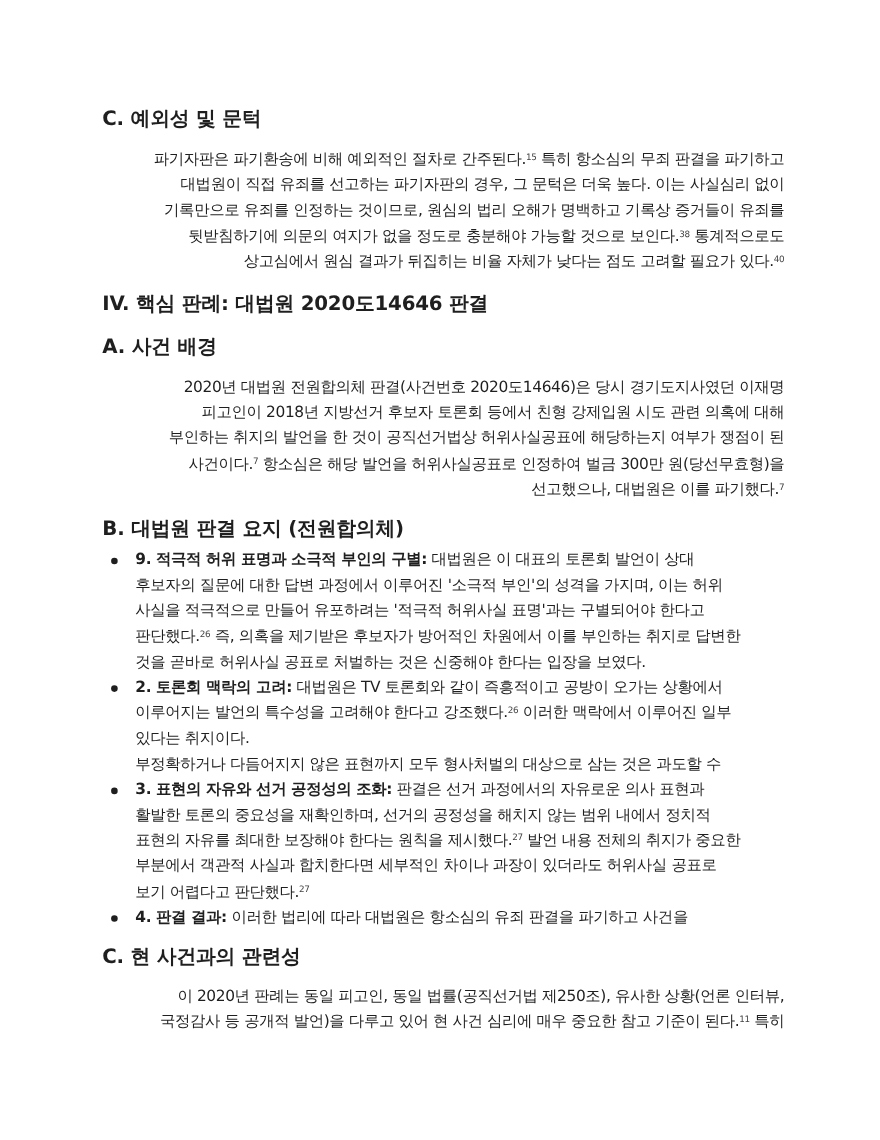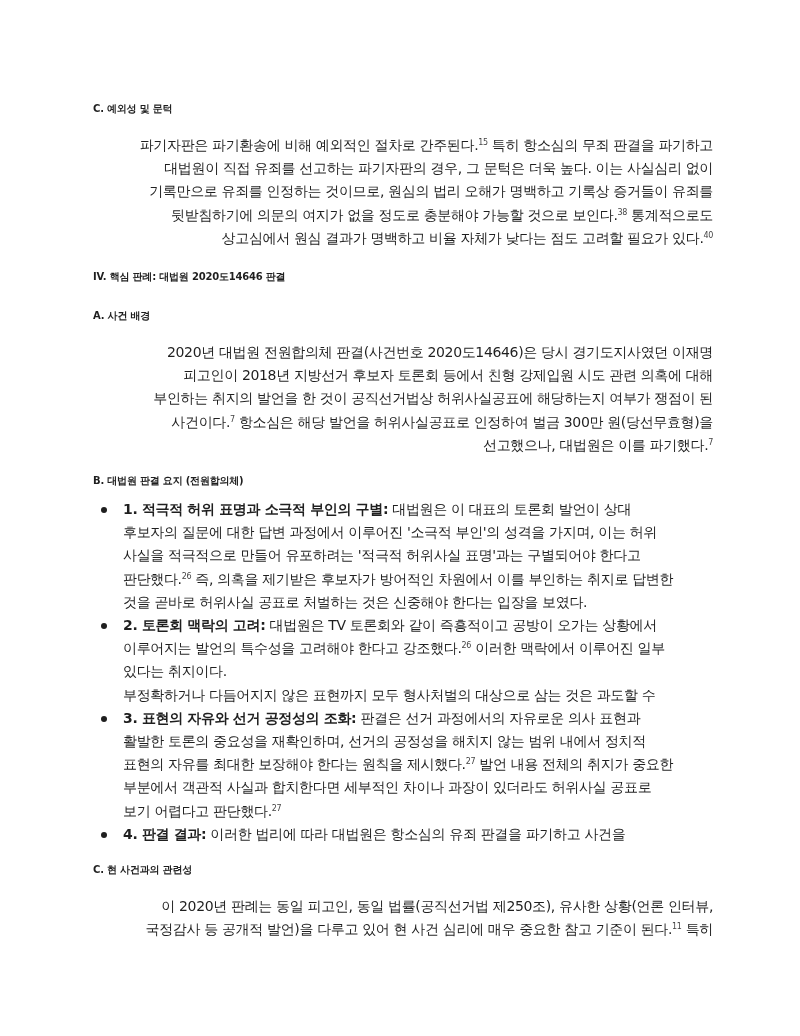--- a/index.html
+++ b/index.html
@@ -15,21 +15,21 @@
       font-family: "DejaVu Sans", "Liberation Sans", sans-serif;
       color: #1f1f1f;
     }
     .page {
       position: absolute;
       left: 93px;
       top: 98px;
       width: 620px;
     }
     .heading {
-      font-size: 10px;
+      font-size: 18px;
       font-weight: bold;
       line-height: 22px;
       margin: 0;
       letter-spacing: -0.2px;
     }
     .para {
       font-size: 14px;
       line-height: 23.2px;
       margin: 0;
       letter-spacing: -0.35px;
@@ -80,39 +80,39 @@
 <body>
 
 <div class="page">
 
   <h3 class="heading h-c1">C. 예외성 및 문턱</h3>
   <p class="para p-c1">
     <span class="line"><span>파기자판은 파기환송에 비해 예외적인 절차로 간주된다.</span><sup>15</sup><span> 특히 항소심의 무죄 판결을 파기하고</span></span>
     <span class="line"><span>대법원이 직접 유죄를 선고하는 파기자판의 경우, 그 문턱은 더욱 높다. 이는 사실심리 없이</span></span>
     <span class="line"><span>기록만으로 유죄를 인정하는 것이므로, 원심의 법리 오해가 명백하고 기록상 증거들이 유죄를</span></span>
     <span class="line"><span>뒷받침하기에 의문의 여지가 없을 정도로 충분해야 가능할 것으로 보인다.</span><sup>38</sup><span> 통계적으로도</span></span>
-    <span class="line"><span>상고심에서 원심 결과가 명백하고 비율 자체가 낮다는 점도 고려할 필요가 있다.</span><sup>40</sup></span>
+    <span class="line"><span>상고심에서 원심 결과가 뒤집히는 비율 자체가 낮다는 점도 고려할 필요가 있다.</span><sup>40</sup></span>
   </p>
 
   <h2 class="heading h-iv">IV. 핵심 판례: 대법원 2020도14646 판결</h2>
 
   <h3 class="heading h-a">A. 사건 배경</h3>
   <p class="para p-a">
     <span class="line"><span>2020년 대법원 전원합의체 판결(사건번호 2020도14646)은 당시 경기도지사였던 이재명</span></span>
     <span class="line"><span>피고인이 2018년 지방선거 후보자 토론회 등에서 친형 강제입원 시도 관련 의혹에 대해</span></span>
     <span class="line"><span>부인하는 취지의 발언을 한 것이 공직선거법상 허위사실공표에 해당하는지 여부가 쟁점이 된</span></span>
     <span class="line"><span>사건이다.</span><sup>7</sup><span> 항소심은 해당 발언을 허위사실공표로 인정하여 벌금 300만 원(당선무효형)을</span></span>
     <span class="line"><span>선고했으나, 대법원은 이를 파기했다.</span><sup>7</sup></span>
   </p>
 
   <h3 class="heading h-b">B. 대법원 판결 요지 (전원합의체)</h3>
   <ul class="bullets">
     <li class="bullet-item">
       <span class="bullet-dot"></span>
-      <span class="line"><span class="bullet-title">1. 적극적 허위 표명과 소극적 부인의 구별:</span><span> 대법원은 이 대표의 토론회 발언이 상대</span></span>
+      <span class="line"><span class="bullet-title">9. 적극적 허위 표명과 소극적 부인의 구별:</span><span> 대법원은 이 대표의 토론회 발언이 상대</span></span>
       <span class="line"><span>후보자의 질문에 대한 답변 과정에서 이루어진 '소극적 부인'의 성격을 가지며, 이는 허위</span></span>
       <span class="line"><span>사실을 적극적으로 만들어 유포하려는 '적극적 허위사실 표명'과는 구별되어야 한다고</span></span>
       <span class="line"><span>판단했다.</span><sup>26</sup><span> 즉, 의혹을 제기받은 후보자가 방어적인 차원에서 이를 부인하는 취지로 답변한</span></span>
       <span class="line"><span>것을 곧바로 허위사실 공표로 처벌하는 것은 신중해야 한다는 입장을 보였다.</span></span>
     </li>
     <li class="bullet-item">
       <span class="bullet-dot"></span>
       <span class="line"><span class="bullet-title">2. 토론회 맥락의 고려:</span><span> 대법원은 TV 토론회와 같이 즉흥적이고 공방이 오가는 상황에서</span></span>
       <span class="line"><span>이루어지는 발언의 특수성을 고려해야 한다고 강조했다.</span><sup>26</sup><span> 이러한 맥락에서 이루어진 일부</span></span>
       <span class="line"><span>있다는 취지이다.</span></span>

